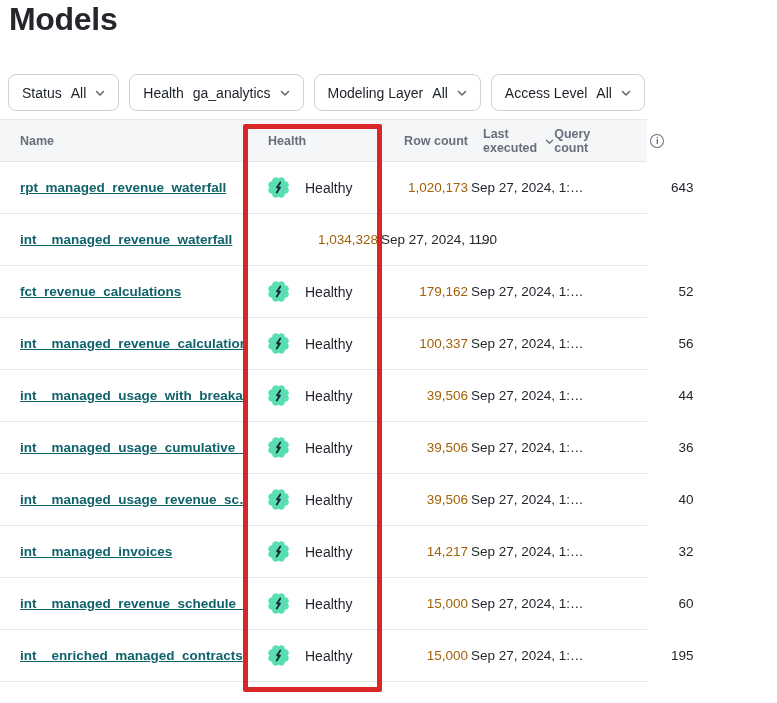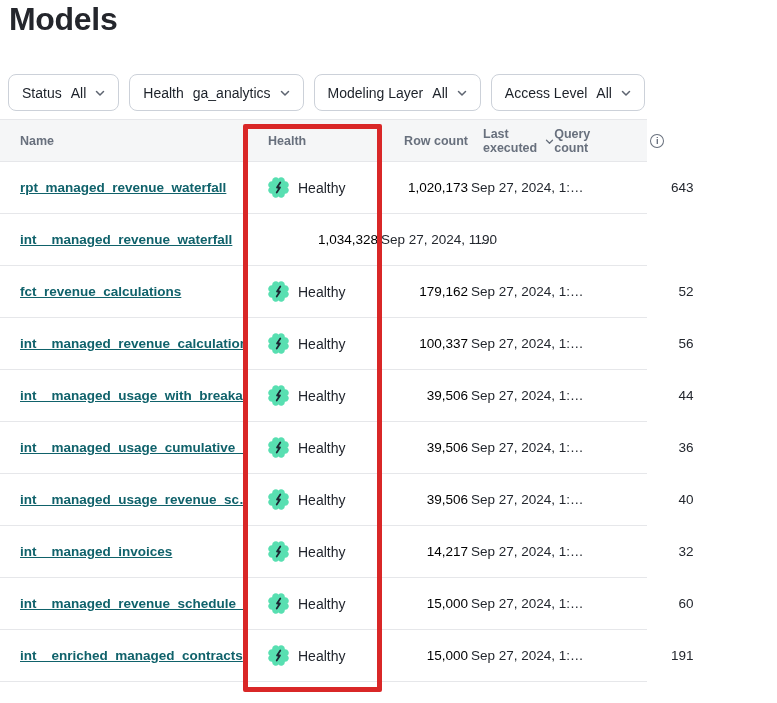--- a/index.html
+++ b/index.html
@@ -79,25 +79,25 @@
     color: var(--link-teal, #10626b);
     font-weight: 700;
     font-size: 13.5px;
     text-decoration: underline;
     cursor: pointer;
   }
   .td-health {
     padding-left: 23px;
     display: flex;
     align-items: center;
-    gap: 9px;
+    gap: 16px;
     font-size: 14px;
     color: #1e222a;
   }
-  .td-rowcount { text-align: right; color: #000000; }
+  .td-rowcount { text-align: right; color: #a16207; }
   .td-exec { padding-left: 3px; color: #23272e; white-space: nowrap; }
   .td-query { text-align: right; padding-right: 20px; color: #23272e; }
 
   
   .badge { width: 21px; height: 21px; display: inline-flex; flex: 0 0 auto; }
   .badge svg { width: 21px; height: 21px; }
   .badge .seal { fill: #cccccc; }
   .badge.healthy .seal { fill: var(--healthy, #58dfb1); }
   .badge.caution .seal { fill: var(--caution, #f2ab3c); }
   .badge .icon-bolt, .badge .icon-dash { display: none; }
@@ -364,18 +364,18 @@
         <svg viewBox="0 0 20 20">
           <path class="seal" d="M18.5 10 A3.4 3.4 0 0 1 16.01 16.01 A3.4 3.4 0 0 1 10 18.5 A3.4 3.4 0 0 1 3.99 16.01 A3.4 3.4 0 0 1 1.5 10 A3.4 3.4 0 0 1 3.99 3.99 A3.4 3.4 0 0 1 10 1.5 A3.4 3.4 0 0 1 16.01 3.99 A3.4 3.4 0 0 1 18.5 10 Z"></path>
           <path class="icon-bolt" d="M11.7 5.2 L8.6 10 L11.4 10 L8.3 14.8" fill="none" stroke="#1d2733" stroke-width="1.7" stroke-linecap="round" stroke-linejoin="round"></path>
           <rect class="icon-dash" x="6.2" y="8.9" width="7.6" height="2.3" rx="1.15" fill="#203039"></rect>
         </svg>
       </span>
       <span class="health-label">Healthy</span>
     </div>
     <div class="td-rowcount">15,000</div>
     <div class="td-exec">Sep 27, 2024, 1:…</div>
-    <div class="td-query">191</div>
+    <div class="td-query">195</div>
   </div>
 </div>
 </div>
 
 <div class="highlight-box"></div>
 
 </body></html>

